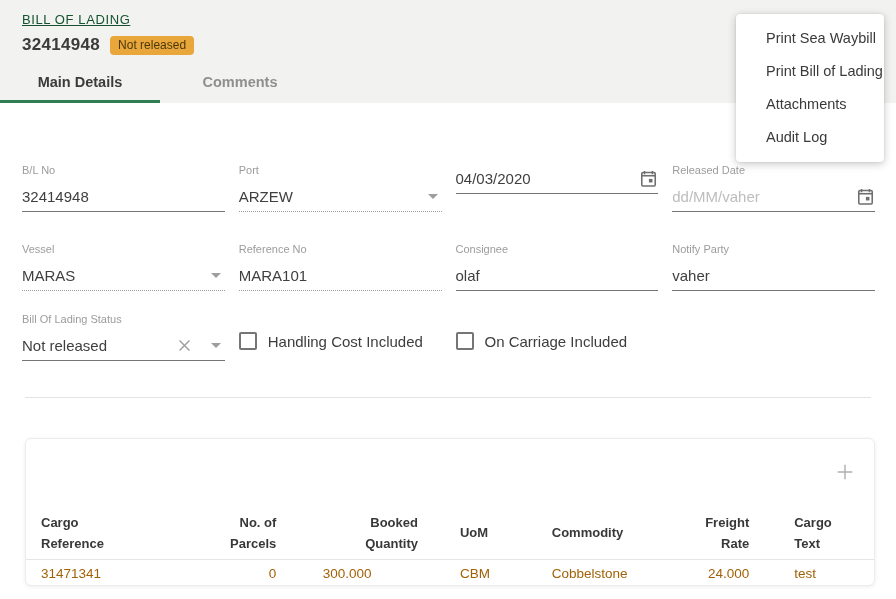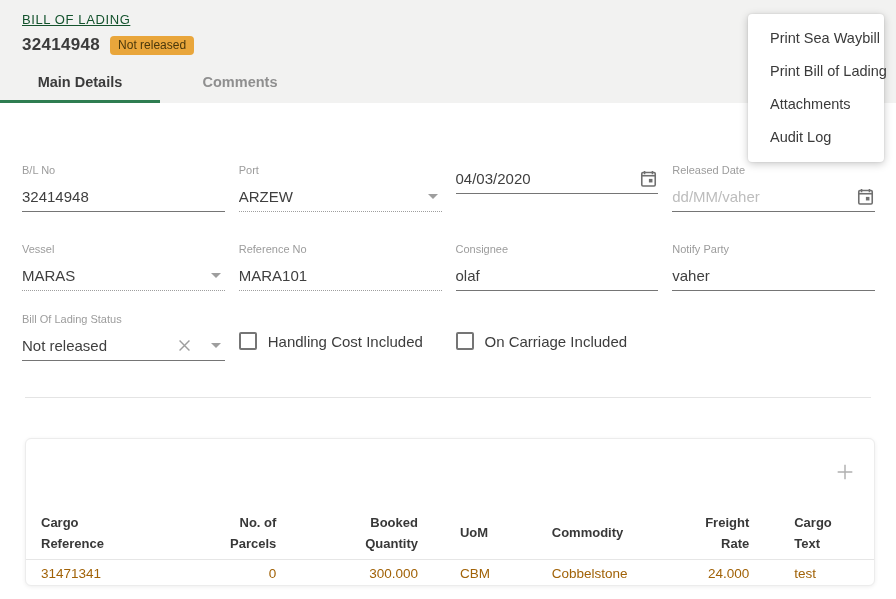--- a/index.html
+++ b/index.html
@@ -44,25 +44,25 @@
     color: #8f8f8f;
     cursor: pointer;
     border-bottom: 3px solid transparent;
   }
   .tab.active { color: #3b3b3b; border-bottom-color: #2f7d51; }
 
   
   .menu {
     position: absolute;
     top: 14px; right: 12px;
-    width: 136px;
+    width: 148px;
     background: #ffffff;
     border-radius: 4px;
     box-shadow: 0 2px 8px rgba(0,0,0,0.22), 0 0 2px rgba(0,0,0,0.12);
-    padding: 8px 8px;
+    padding: 8px 16px;
     z-index: 50;
   }
   .menu-item {
     height: 33px; line-height: 33px;
     padding: 0 14px;
     font-size: 14.5px;
     color: #3a3a3a;
     white-space: nowrap;
     cursor: pointer;
   }
@@ -133,21 +133,21 @@
   }
   .trow {
     display: flex; align-items: center;
     height: 28px;
     border-top: 1px solid #e6e6e6;
     font-size: 13.5px; color: #a16207;
     cursor: pointer;
   }
   .c1 { width: 190px; padding-left: 15px; }
   .c2 { width: 61px;  align-items: flex-end; text-align: right; }
-  .c3 { width: 142px; align-items: flex-end; text-align: right; }
+  .c3 { width: 142px; align-items: flex-end; text-align: center; }
   .c4 { width: 112px; padding-left: 42px; }
   .c5 { width: 150px; padding-left: 22px; }
   .c6 { width: 70px;  align-items: flex-end; text-align: right; }
   .c7 { width: 125px; padding-left: 45px; }
   .trow .c2, .trow .c3, .trow .c6 { display: block; }
 </style>
 </head>
 <body>
 
 <div class="app">

